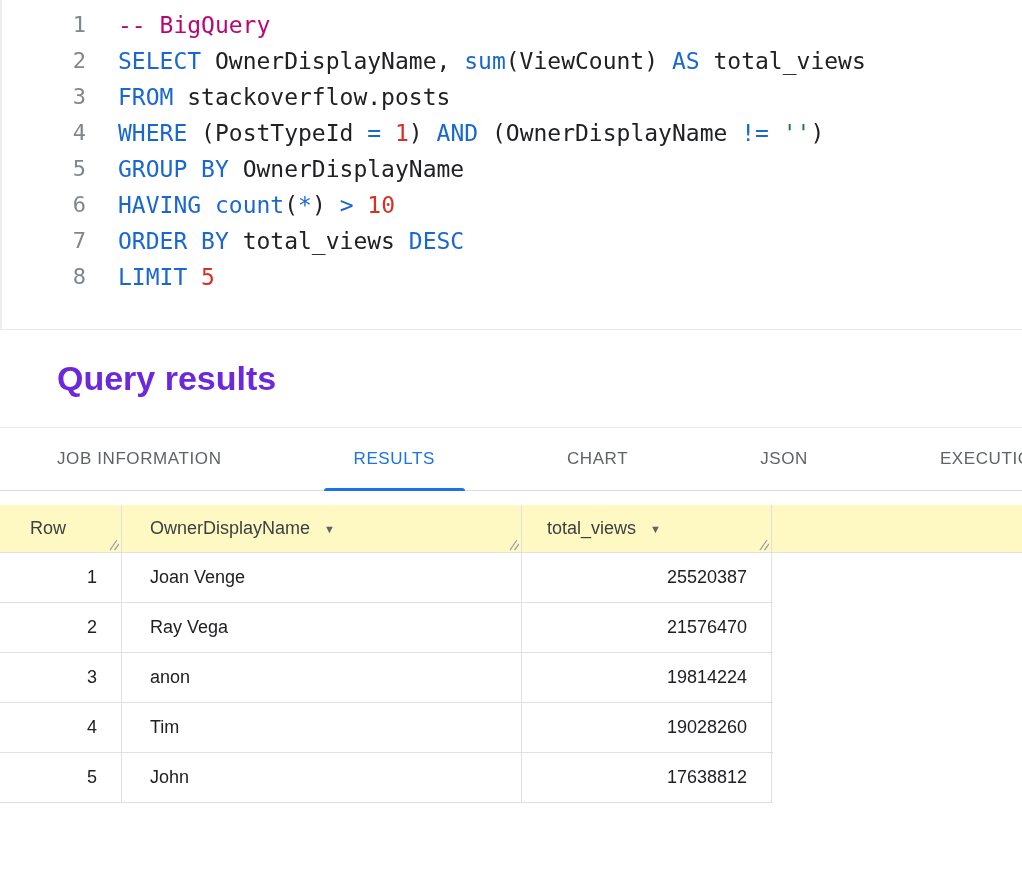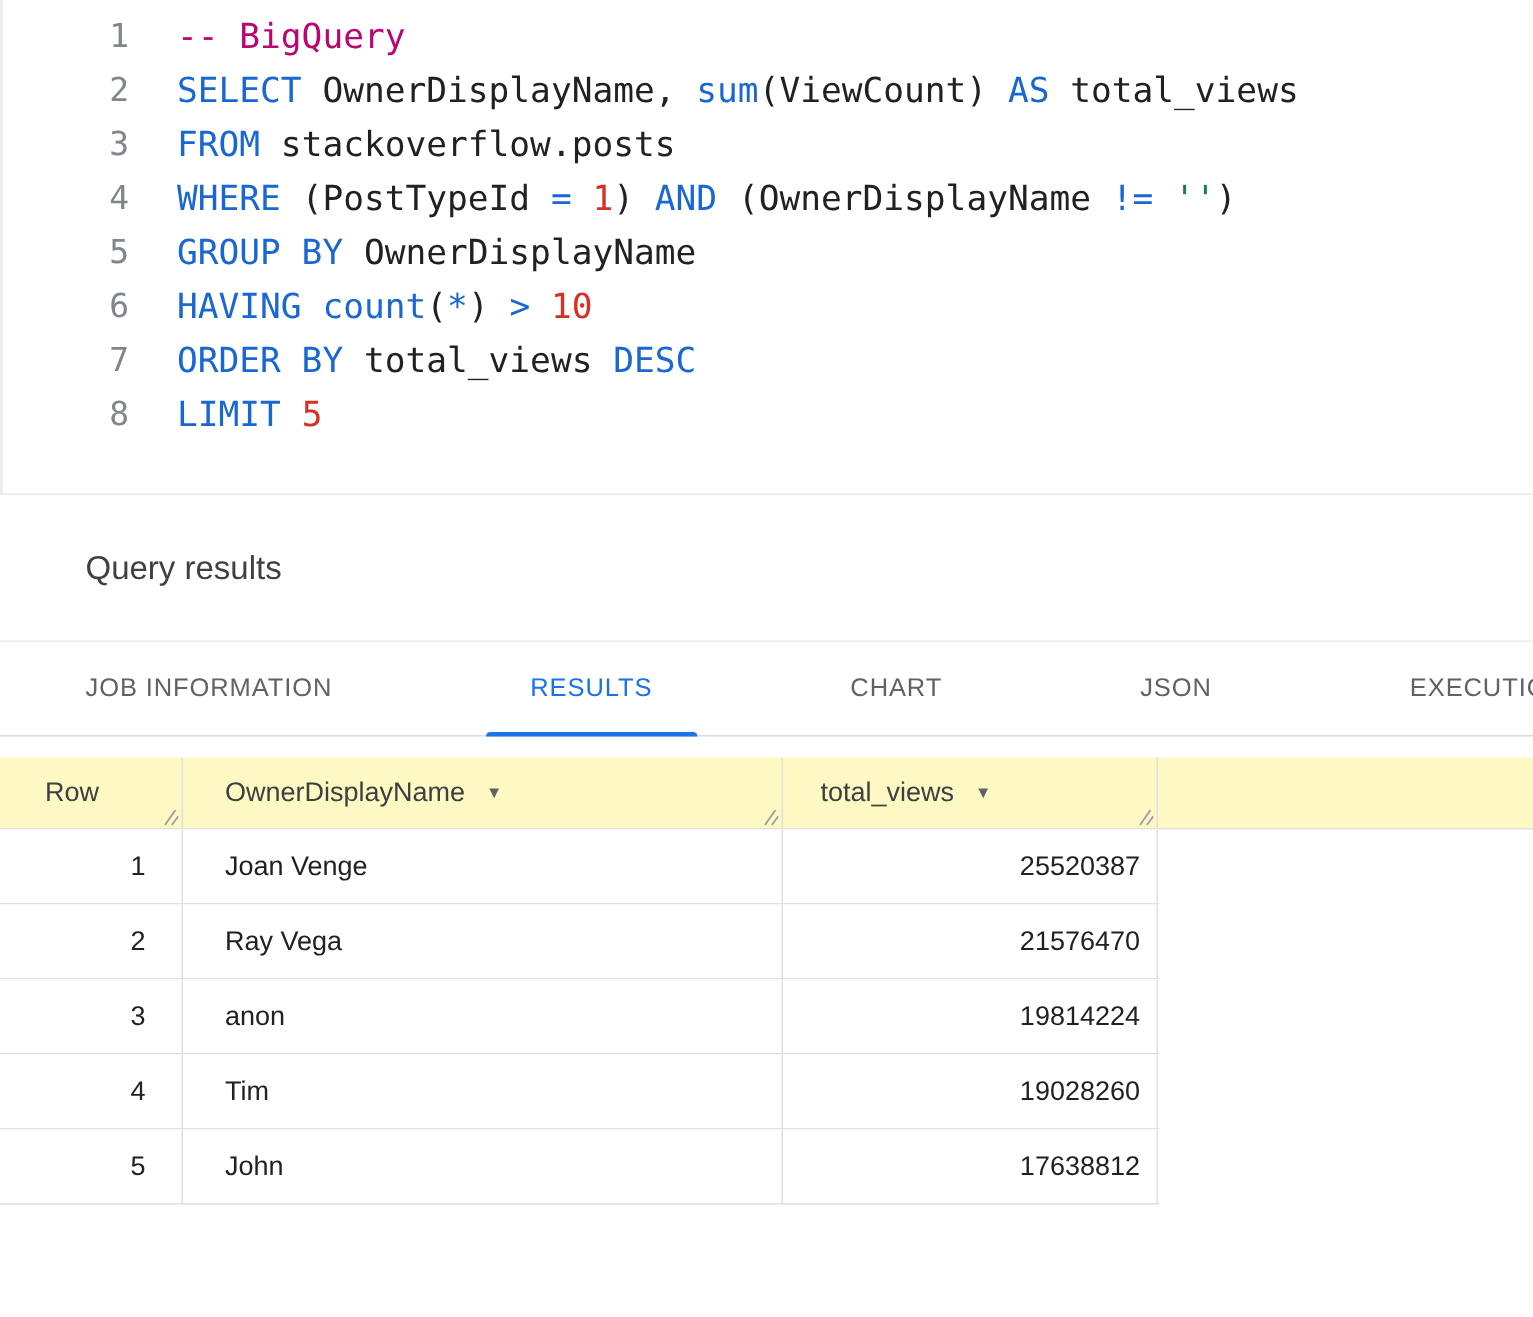--- a/index.html
+++ b/index.html
@@ -33,21 +33,21 @@
   .tok-str     { color:var(--tok-str); }
   .tok-op      { color:var(--tok-op); }
   .tok-plain   { color:var(--tok-plain); }
 
   
   .results-header {
     height:98px; display:flex; align-items:center;
     padding-left:57px;
     border-bottom:1px solid #e8eaed;
   }
-  .results-title { font-size:22px; font-weight:400; color:#404040; }
+  .results-title { font-size:34px; font-weight:700; color:#6d28d9; }
 
   
   .tabbar {
     height:63px; display:flex; align-items:stretch;
     padding-left:27px; gap:72px;
     border-bottom:1px solid #dadce0;
     white-space:nowrap;
   }
   .tab {
     position:relative; display:flex; align-items:center;
@@ -82,21 +82,21 @@
   .handle { position:absolute; right:2px; bottom:1px; line-height:0; cursor:col-resize; }
 
   .tr {
     display:flex; height:50px; width:773px;
     border-bottom:1px solid #e0e0e0;
     font-size:18px; color:#202124; background:#fff;
   }
   .td { display:flex; align-items:center; height:100%; border-right:1px solid #e0e0e0; }
   .td-row   { width:122px; justify-content:flex-end; padding-right:24px; }
   .td-owner { width:400px; padding-left:28px; }
-  .td-views { width:250px; justify-content:flex-end; padding-right:11px; }
+  .td-views { width:250px; justify-content:flex-end; padding-right:24px; }
 </style>
 </head>
 <body>
 
 <div class="screen">
 
   <div class="editor">
       <div class="code-line">
         <span class="ln">1</span>
         <span class="code"><span class="tok-comment">-- BigQuery</span></span>

